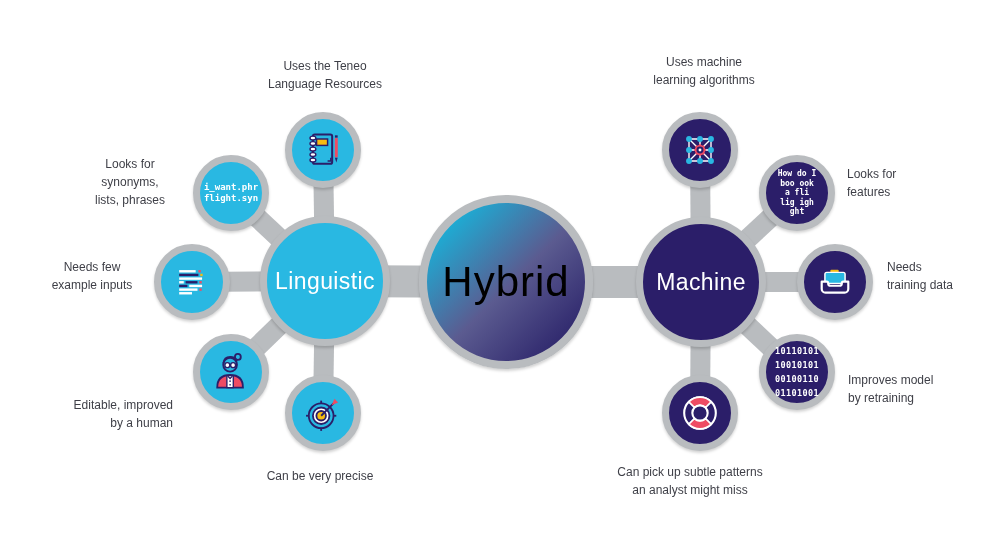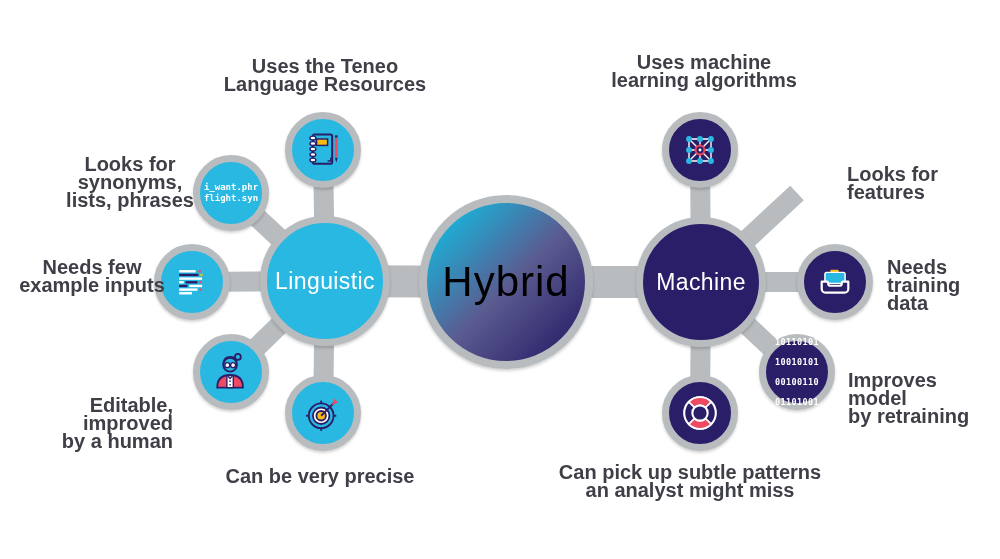--- a/index.html
+++ b/index.html
@@ -16,23 +16,23 @@
   .hub .hub-label{color:#fff;font-size:23px;font-weight:400;letter-spacing:.4px;}
   .hybrid{width:158px;height:158px;border-width:8px;
           background:linear-gradient(135deg,var(--grad-start,#14b8de) 8%,var(--grad-mid,#5b5b90) 52%,var(--grad-end,#261d66) 95%);}
   .hybrid .hub-label{font-size:42px;font-weight:300;letter-spacing:1px;}
   .sat{width:62px;height:62px;}
   .sat.cyan{background:var(--cyan,#29b8e2);}
   .sat.navy{background:var(--navy,#2b1e69);}
   .snippet{color:#fff;font-family:"DejaVu Sans Mono",monospace;font-weight:700;
            font-size:9px;line-height:11px;text-align:center;white-space:pre-line;}
   .snippet.tiny{font-size:8px;line-height:9.5px;}
-  .snippet.binary{font-size:8.5px;line-height:20px;letter-spacing:.4px;}
-  .callout{position:absolute;z-index:3;color:var(--text,#3e3f47);font-weight:700;
-           font-size:20px;line-height:18px;white-space:pre-line;}
+  .snippet.binary{font-size:8.5px;line-height:14px;letter-spacing:.4px;}
+  .callout{position:absolute;z-index:3;color:var(--text,#3e3f47);font-weight:400;
+           font-size:12px;line-height:18px;white-space:pre-line;}
   .lbl-center{transform:translateX(-50%);text-align:center;}
   .lbl-right{text-align:right;}
   .lbl-left{text-align:left;}
   
   .icon{display:block;}
   .s-navy{stroke:var(--navy,#2b1e69);fill:none;}
   .f-red{fill:var(--red,#ee4b63);}
   .f-yellow{fill:var(--yellow,#f6bb11);}
   .f-cyan{fill:var(--cyan,#29b8e2);}
   .f-navy{fill:var(--navy,#2b1e69);}
@@ -155,20 +155,27 @@
           <circle cx="36" cy="36" r="3.2" class="f-cyan"></circle>
       </g>
       <circle cx="24" cy="24" r="4.8" class="s-red" style="fill:var(--navy,#2b1e69)" stroke-width="2"></circle>
       <g class="s-red" stroke-width="1.8">
         <path d="M24,17.5 V19.5 M24,28.5 V30.5 M17.5,24 H19.5 M28.5,24 H30.5 M19.4,19.4 L20.8,20.8 M27.2,27.2 L28.6,28.6 M28.6,19.4 L27.2,20.8 M20.8,27.2 L19.4,28.6"></path>
       </g>
       <circle cx="24" cy="24" r="1.6" class="f-white"></circle>
     </svg>
   </div>
 
+  <div class="node sat navy" style="left:797px;top:193px;">
+    <div class="snippet tiny">How do I
+boo ook
+a fli
+lig igh
+ght</div>
+  </div>
 
   <div class="node sat navy" style="left:835px;top:282px;">
     <svg class="icon" width="44" height="44" viewBox="0 0 48 48">
       <rect x="19" y="10.5" width="9" height="5" rx="1" class="f-yellow"></rect>
       <rect x="13" y="13.5" width="22" height="12" rx="2" class="f-cyan s-white" style="fill:var(--cyan,#29b8e2)" stroke-width="1.6"></rect>
       <path d="M9.5,23.5 h5.5 q1.6,0 1.6,2 q0,2.6 2.6,2.6 h9.6 q2.6,0 2.6,-2.6 q0,-2 1.6,-2 h5.5 v8 a4,4 0 0 1 -4,4 h-21 a4,4 0 0 1 -4,-4 Z" class="f-navy s-white" style="fill:var(--navy,#2b1e69)" stroke-width="2.4" stroke-linejoin="round"></path>
     </svg>
   </div>
 
   <div class="node sat navy" style="left:797px;top:372px;">

